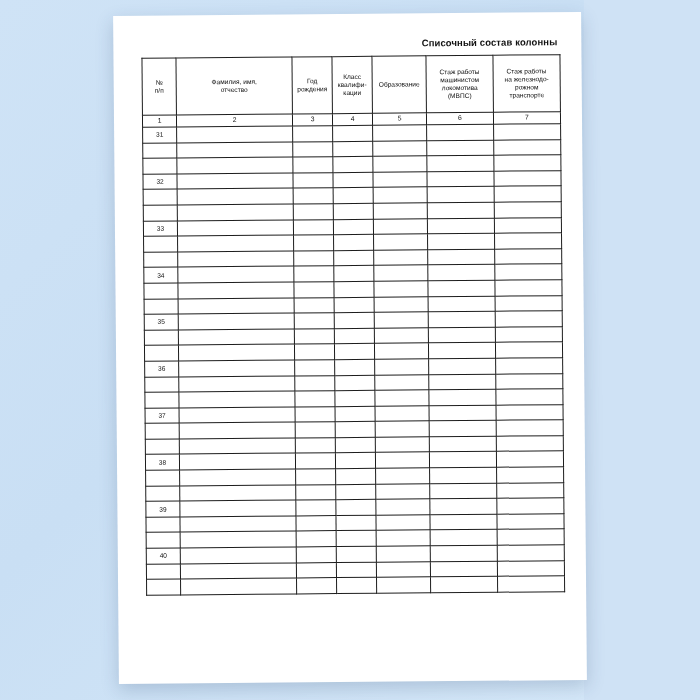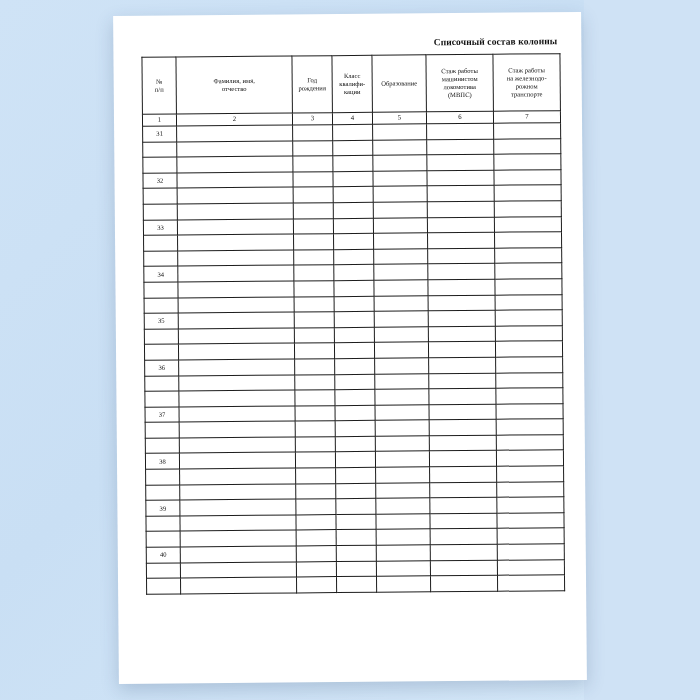--- a/index.html
+++ b/index.html
@@ -11,21 +11,20 @@
     height: 700px;
     overflow: hidden;
     background: #cfe2f5;
     font-family: "Liberation Sans", sans-serif;
   }
   #stage {
     position: relative;
     width: 584px;
     height: 700px;
     background: linear-gradient(135deg, #cfe3f6 0%, #c9dff4 45%, #d4e7f8 100%);
-    font-family: Liberation Serif, serif;
   }
   
   #sheet {
     position: absolute;
     left: 116px;
     top: 14px;
     width: 468px;
     height: 668px;
     background: #ffffff;
     box-shadow: 0 6px 18px rgba(40,70,110,0.22);

